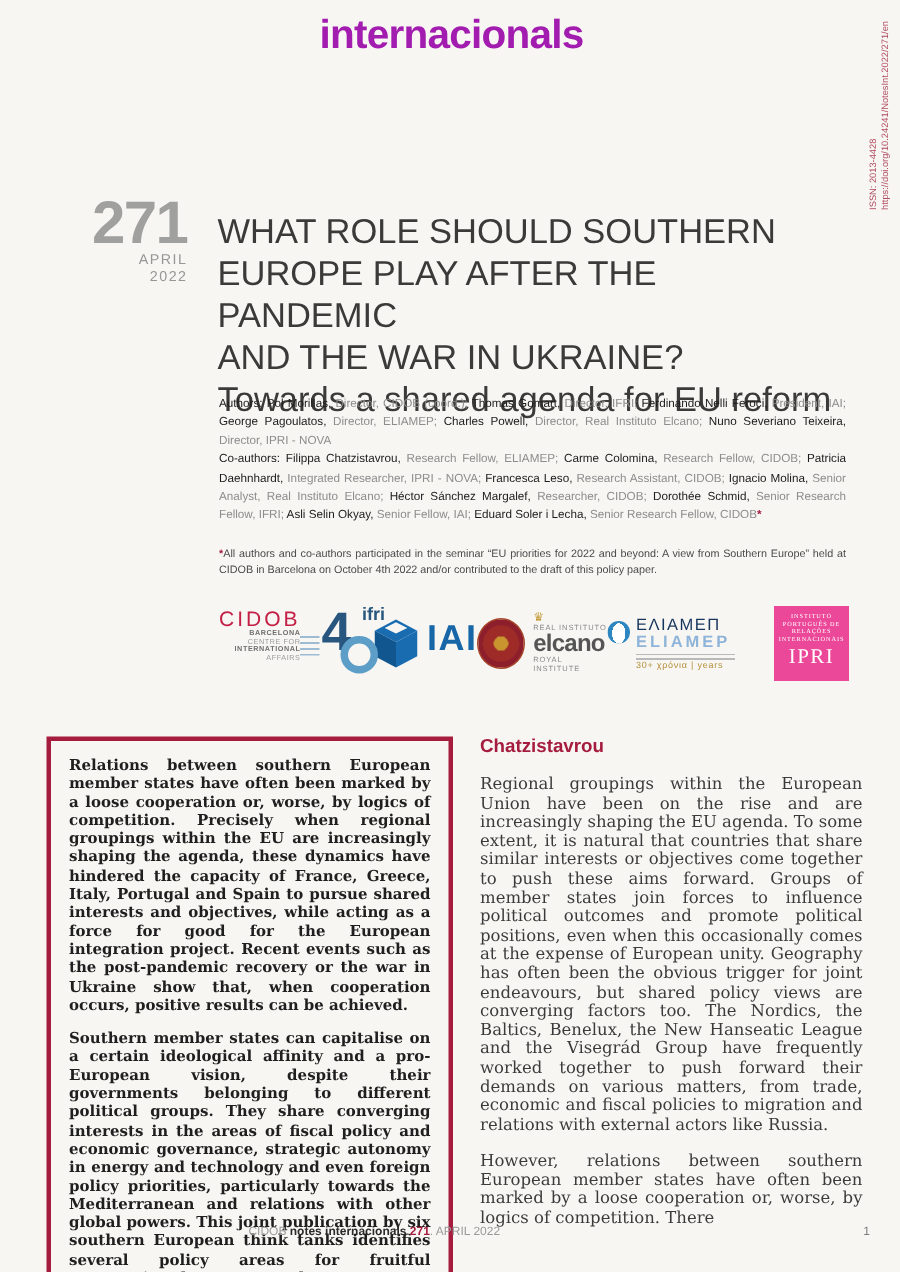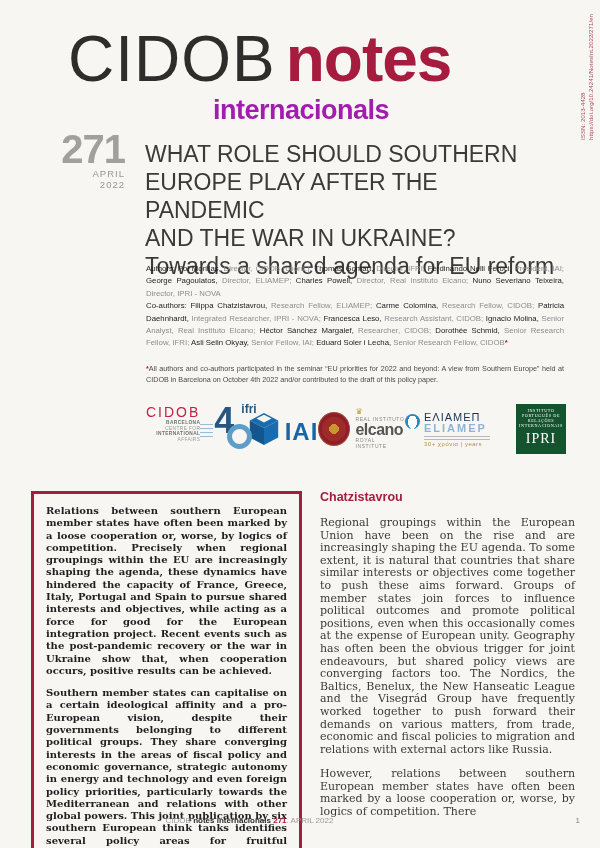--- a/index.html
+++ b/index.html
@@ -40,41 +40,41 @@
   .logo-cidob .cidob-sub{text-align:right;font-size:4.8px;line-height:5.6px;color:#9a9a9a;letter-spacing:.4px;}
   .logo-cidob .cidob-sub .bld{font-weight:bold;color:#6f6f6f;}
 
   .logo-ifri{position:relative;width:50px;height:46px;}
   .ifri-bars{position:absolute;left:0;top:20px;width:13px;height:13px;
              background:repeating-linear-gradient(#9dbcd4 0 1.5px,transparent 1.5px 4px);}
   .ifri-4{position:absolute;left:14px;top:-4px;font-size:36px;font-weight:800;color:#28567e;}
   .ifri-0{position:absolute;left:27px;top:20px;width:15px;height:15px;border:5px solid #5d9ec9;border-radius:50%;}
   .ifri-name{position:absolute;left:30px;top:-2px;font-size:12px;font-weight:bold;color:#28567e;padding-left:11px;}
 
-  .logo-iai{display:flex;align-items:flex-end;gap:4px;margin-top:8px;}
+  .logo-iai{display:flex;align-items:flex-start;gap:4px;margin-top:8px;}
   .iai-name{font-size:24px;font-weight:800;color:#1767a8;letter-spacing:1px;}
 
   .logo-elcano{display:flex;align-items:center;gap:5px;margin-top:4px;}
   .elcano-emblem{width:32px;height:32px;border-radius:50%;border:1px solid #a5452a;
      background:radial-gradient(circle,#c8952f 0 22%,#9e2b28 22% 55%,#8d1f2d 55% 78%,#c8952f 78%);}
   .elcano-text{text-align:left;}
   .elcano-crown{font-size:8px;color:#c59a38;line-height:8px;}
   .elcano-top,.elcano-bottom{font-size:5px;color:#8a8a8a;letter-spacing:.6px;line-height:6px;}
   .elcano-name{font-size:16px;font-weight:800;color:#555;line-height:15px;letter-spacing:-0.5px;}
 
   .logo-eliamep{display:flex;align-items:flex-start;gap:4px;margin-top:8px;}
   .eliamep-icon{width:15px;height:15px;border-radius:50%;margin-top:2px;
      background:radial-gradient(ellipse 30% 45% at 50% 55%,#fff 0 99%,transparent 100%),#2e86c1;}
   .eliamep-gr{font-size:11px;font-weight:400;color:#16355c;letter-spacing:1px;line-height:11px;}
   .eliamep-en{font-size:11px;font-weight:800;color:#8fb4d9;letter-spacing:2px;line-height:11px;}
   .eliamep-bar{width:66px;height:4px;margin:2px 0 1px;
      background:repeating-linear-gradient(#b9b9b9 0 1px,transparent 1px 3px);}
   .eliamep-years{font-size:6px;color:#b5903c;letter-spacing:.5px;}
 
-  .logo-ipri{width:54px;height:50px;background:#14532d;color:#fff;text-align:center;
+  .logo-ipri{width:54px;height:50px;background:#ec4899;color:#fff;text-align:center;
              font-family:"Liberation Serif",serif;padding-top:4px;box-sizing:border-box;margin-left:26px;}
   .ipri-line{font-size:4.2px;line-height:5px;letter-spacing:.6px;}
   .ipri-name{font-size:14px;line-height:16px;margin-top:3px;letter-spacing:1px;}
 
   
   .abstract-box{position:absolute;left:31px;top:491px;width:271px;box-sizing:border-box;
      border:3px solid #a51c3e;padding:11px 12px;background:#f7f6f3;}
   .abstract-box p{margin:0 0 10px;font-family:"DejaVu Serif","Liberation Serif",serif;
      font-weight:bold;font-size:10px;line-height:12.3px;text-align:justify;color:#1f1f1f;}
   .abstract-box p:last-child{margin-bottom:0;}
@@ -88,23 +88,20 @@
   .footer{position:absolute;left:0;top:816px;width:499px;text-align:center;font-size:8px;color:#9a9a9a;}
   .footer .g{color:#9a9a9a;}
   .footer .b{font-weight:bold;color:#2a2a2a;}
   .footer .r{font-weight:bold;color:#a51c3e;}
   .page-num{position:absolute;right:20px;top:816px;font-size:8px;color:#7c7c7c;}
 </style>
 </head>
 <body>
 
 <div class="masthead">
-  <div class="brand-line">
-    <span class="brand-cidob">CIDOB</span><span class="brand-notes">notes</span>
-  </div>
   <div class="brand-sub">internacionals</div>
 </div>
 
 <div class="vert-meta">
   <div>ISSN: 2013-4428</div>
   <div>https://doi.org/10.24241/NotesInt.2022/271/en</div>
 </div>
 
 <div class="issue">
   <div class="issue-num">271</div>

